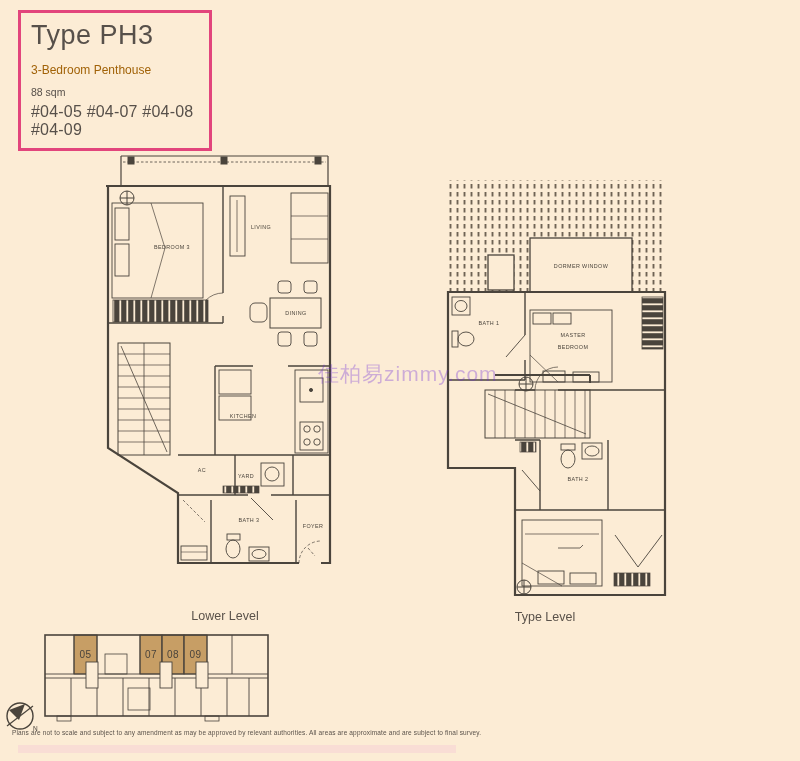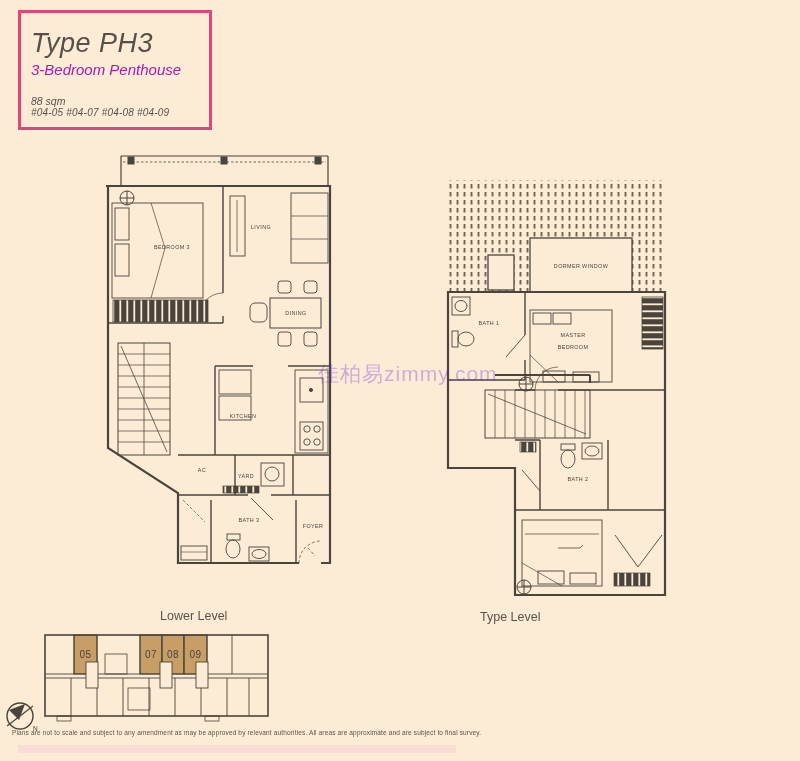--- a/index.html
+++ b/index.html
@@ -1,26 +1,26 @@
 <!DOCTYPE html>
 <html><head>
 <meta charset="utf-8">
 <style>
   html,body{margin:0;padding:0;}
   .page{position:relative;width:800px;height:761px;background:#fcecd5;overflow:hidden;
         font-family:"Liberation Sans",sans-serif;color:#4a443c;}
-  .title-card{position:absolute;left:18px;top:10px;width:168px;padding:16px 10px 9px 10px;
-        border:3px solid #e2457c;font-style:italic;}
+  .title-card{position:absolute;left:18px;top:10px;width:168px;padding:8px 10px 9px 10px;
+        border:3px solid #e2457c;}
   .title-card .t1{font-size:27px;letter-spacing:.5px;color:#57504a;line-height:1.05;}
-  .title-card .t2{font-size:15px;color:#a21caf;margin-top:4px;}
-  .title-card .t3{font-size:10.5px;color:#57504a;margin-top:17px;}
-  .title-card .t4{font-size:10px;color:#57504a;letter-spacing:.2px;}
+  .title-card .t2{font-size:12px;color:#a16207;margin-top:14px;}
+  .title-card .t3{font-size:10.5px;color:#57504a;margin-top:9px;}
+  .title-card .t4{font-size:16px;color:#57504a;margin-top:5px;letter-spacing:.2px;}
   svg{position:absolute;overflow:visible;}
   svg text{font-family:"Liberation Sans",sans-serif;fill:#4a443c;letter-spacing:.4px;}
-  .caption{position:absolute;font-size:12.5px;color:#5a524a;width:130px;}
+  .caption{position:absolute;font-size:12.5px;color:#5a524a;text-align:center;width:130px;}
   .cap-lower{left:160px;top:609px;}
   .cap-upper{left:480px;top:610px;}
   .watermark{position:absolute;left:318px;top:360px;font-size:21px;color:#6d28d9;
         opacity:.32;letter-spacing:1px;white-space:nowrap;}
   .pink-strip{position:absolute;left:18px;top:745px;width:438px;height:8px;background:#f9ddd5;}
   .disclaimer{position:absolute;left:12px;top:729px;font-size:6.5px;color:#5a524a;
         letter-spacing:.15px;width:600px;}
 </style>
 </head>
 <body>

